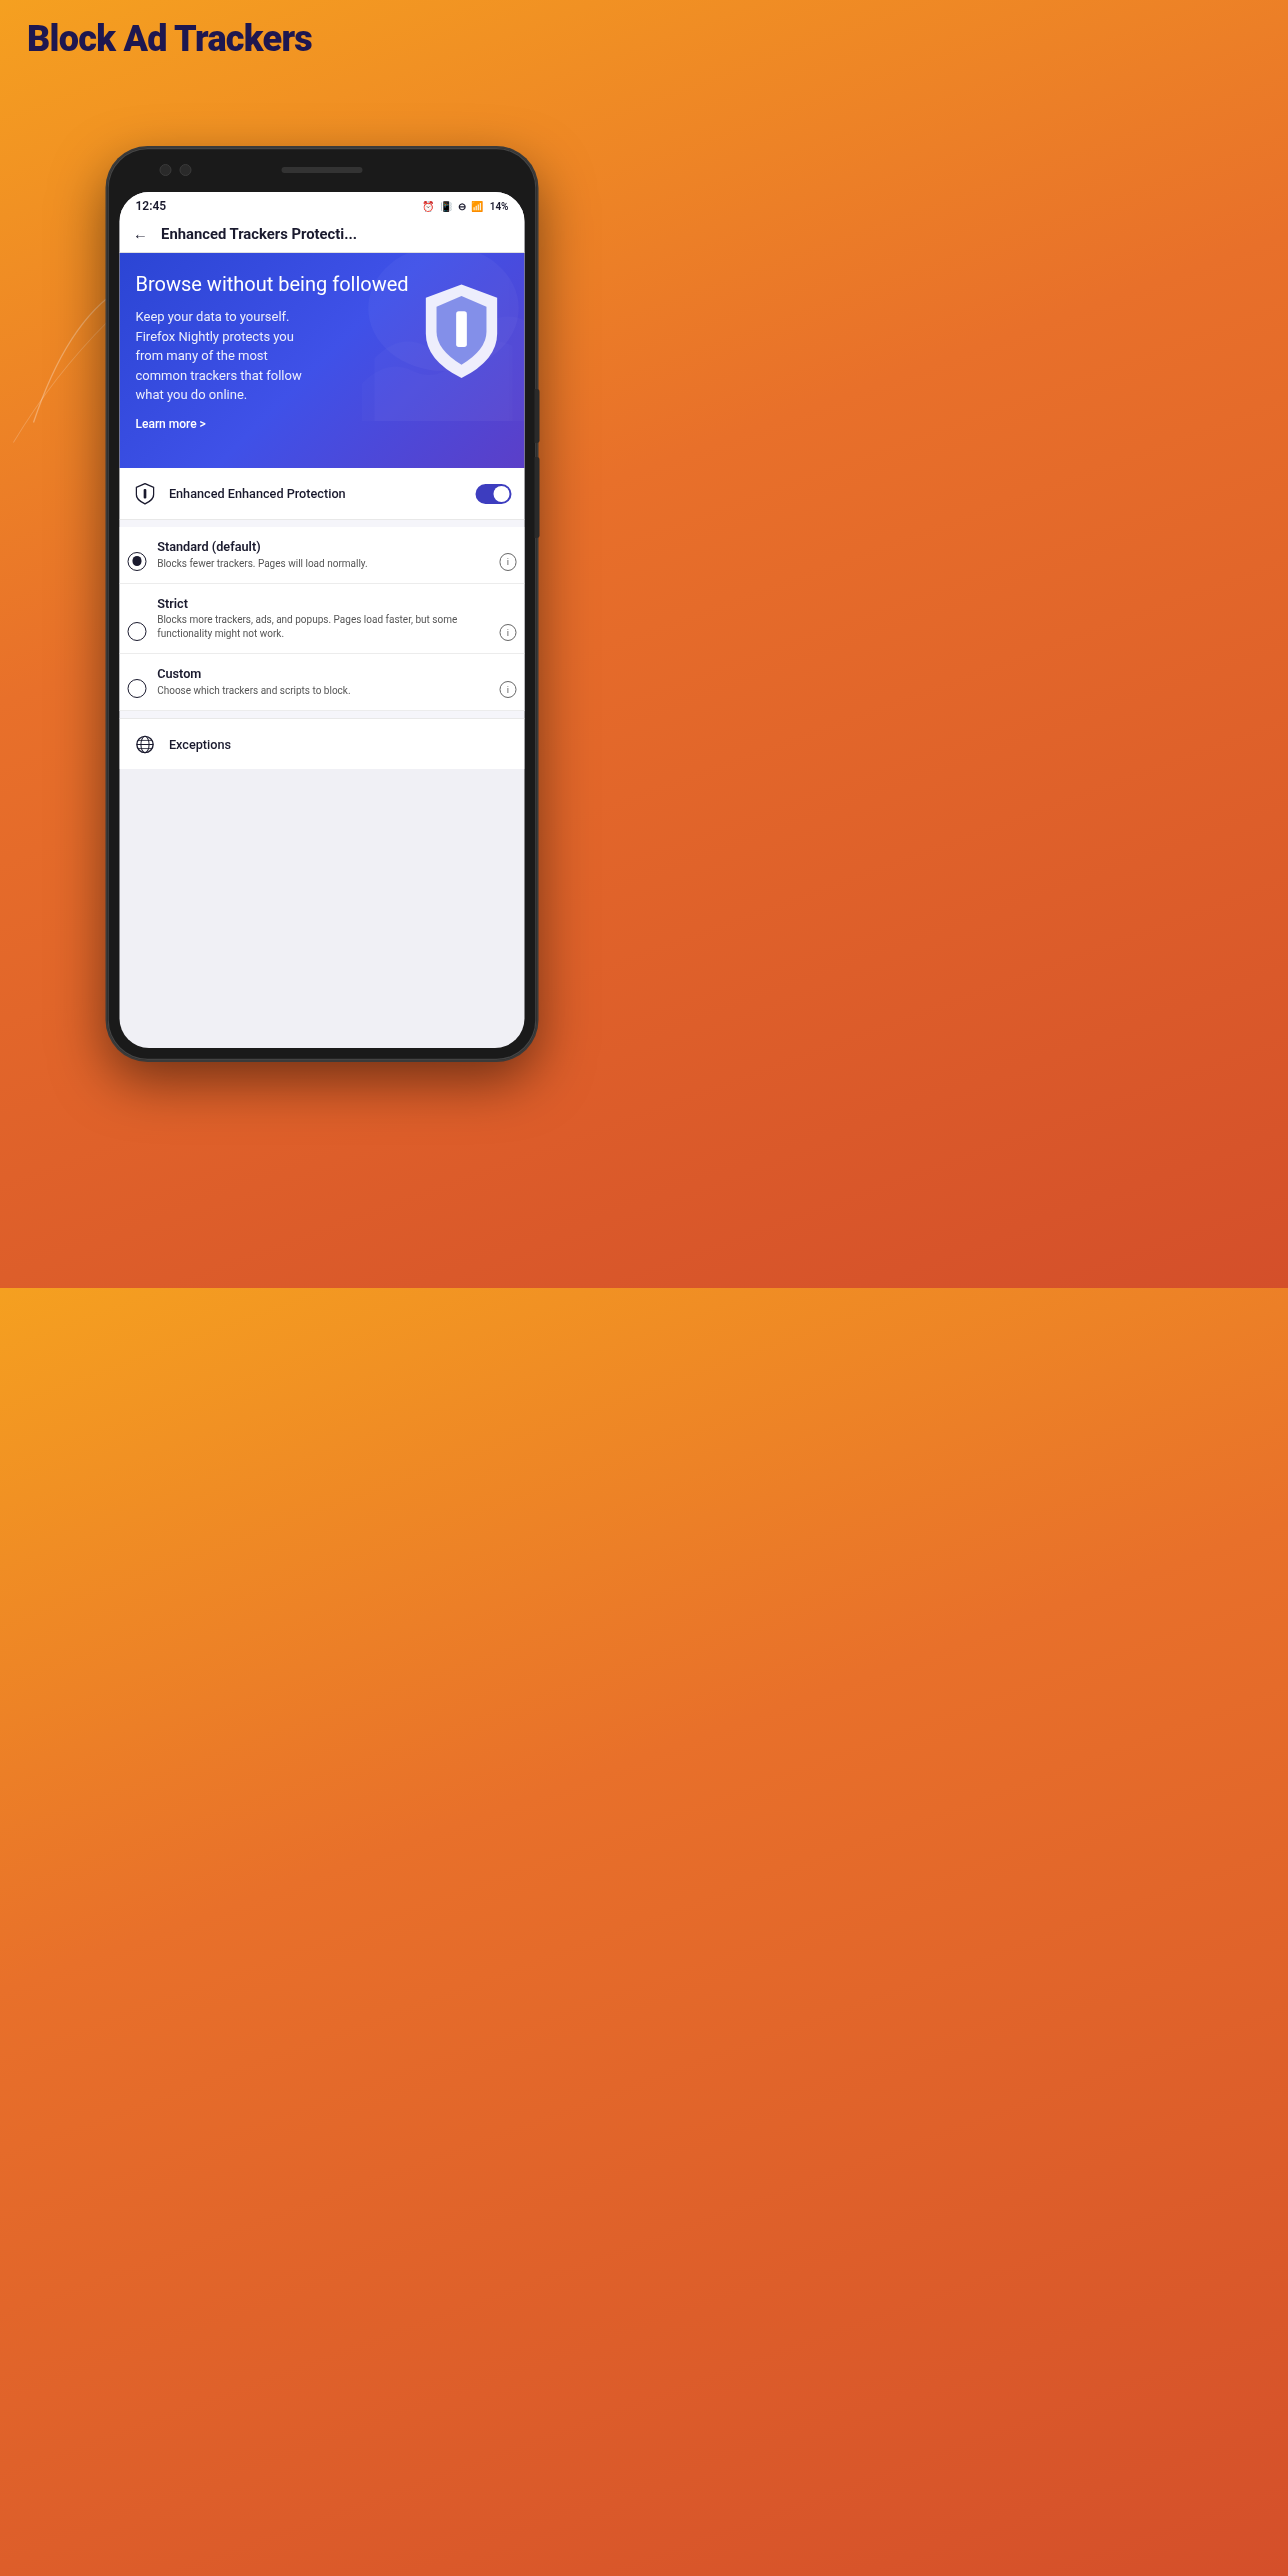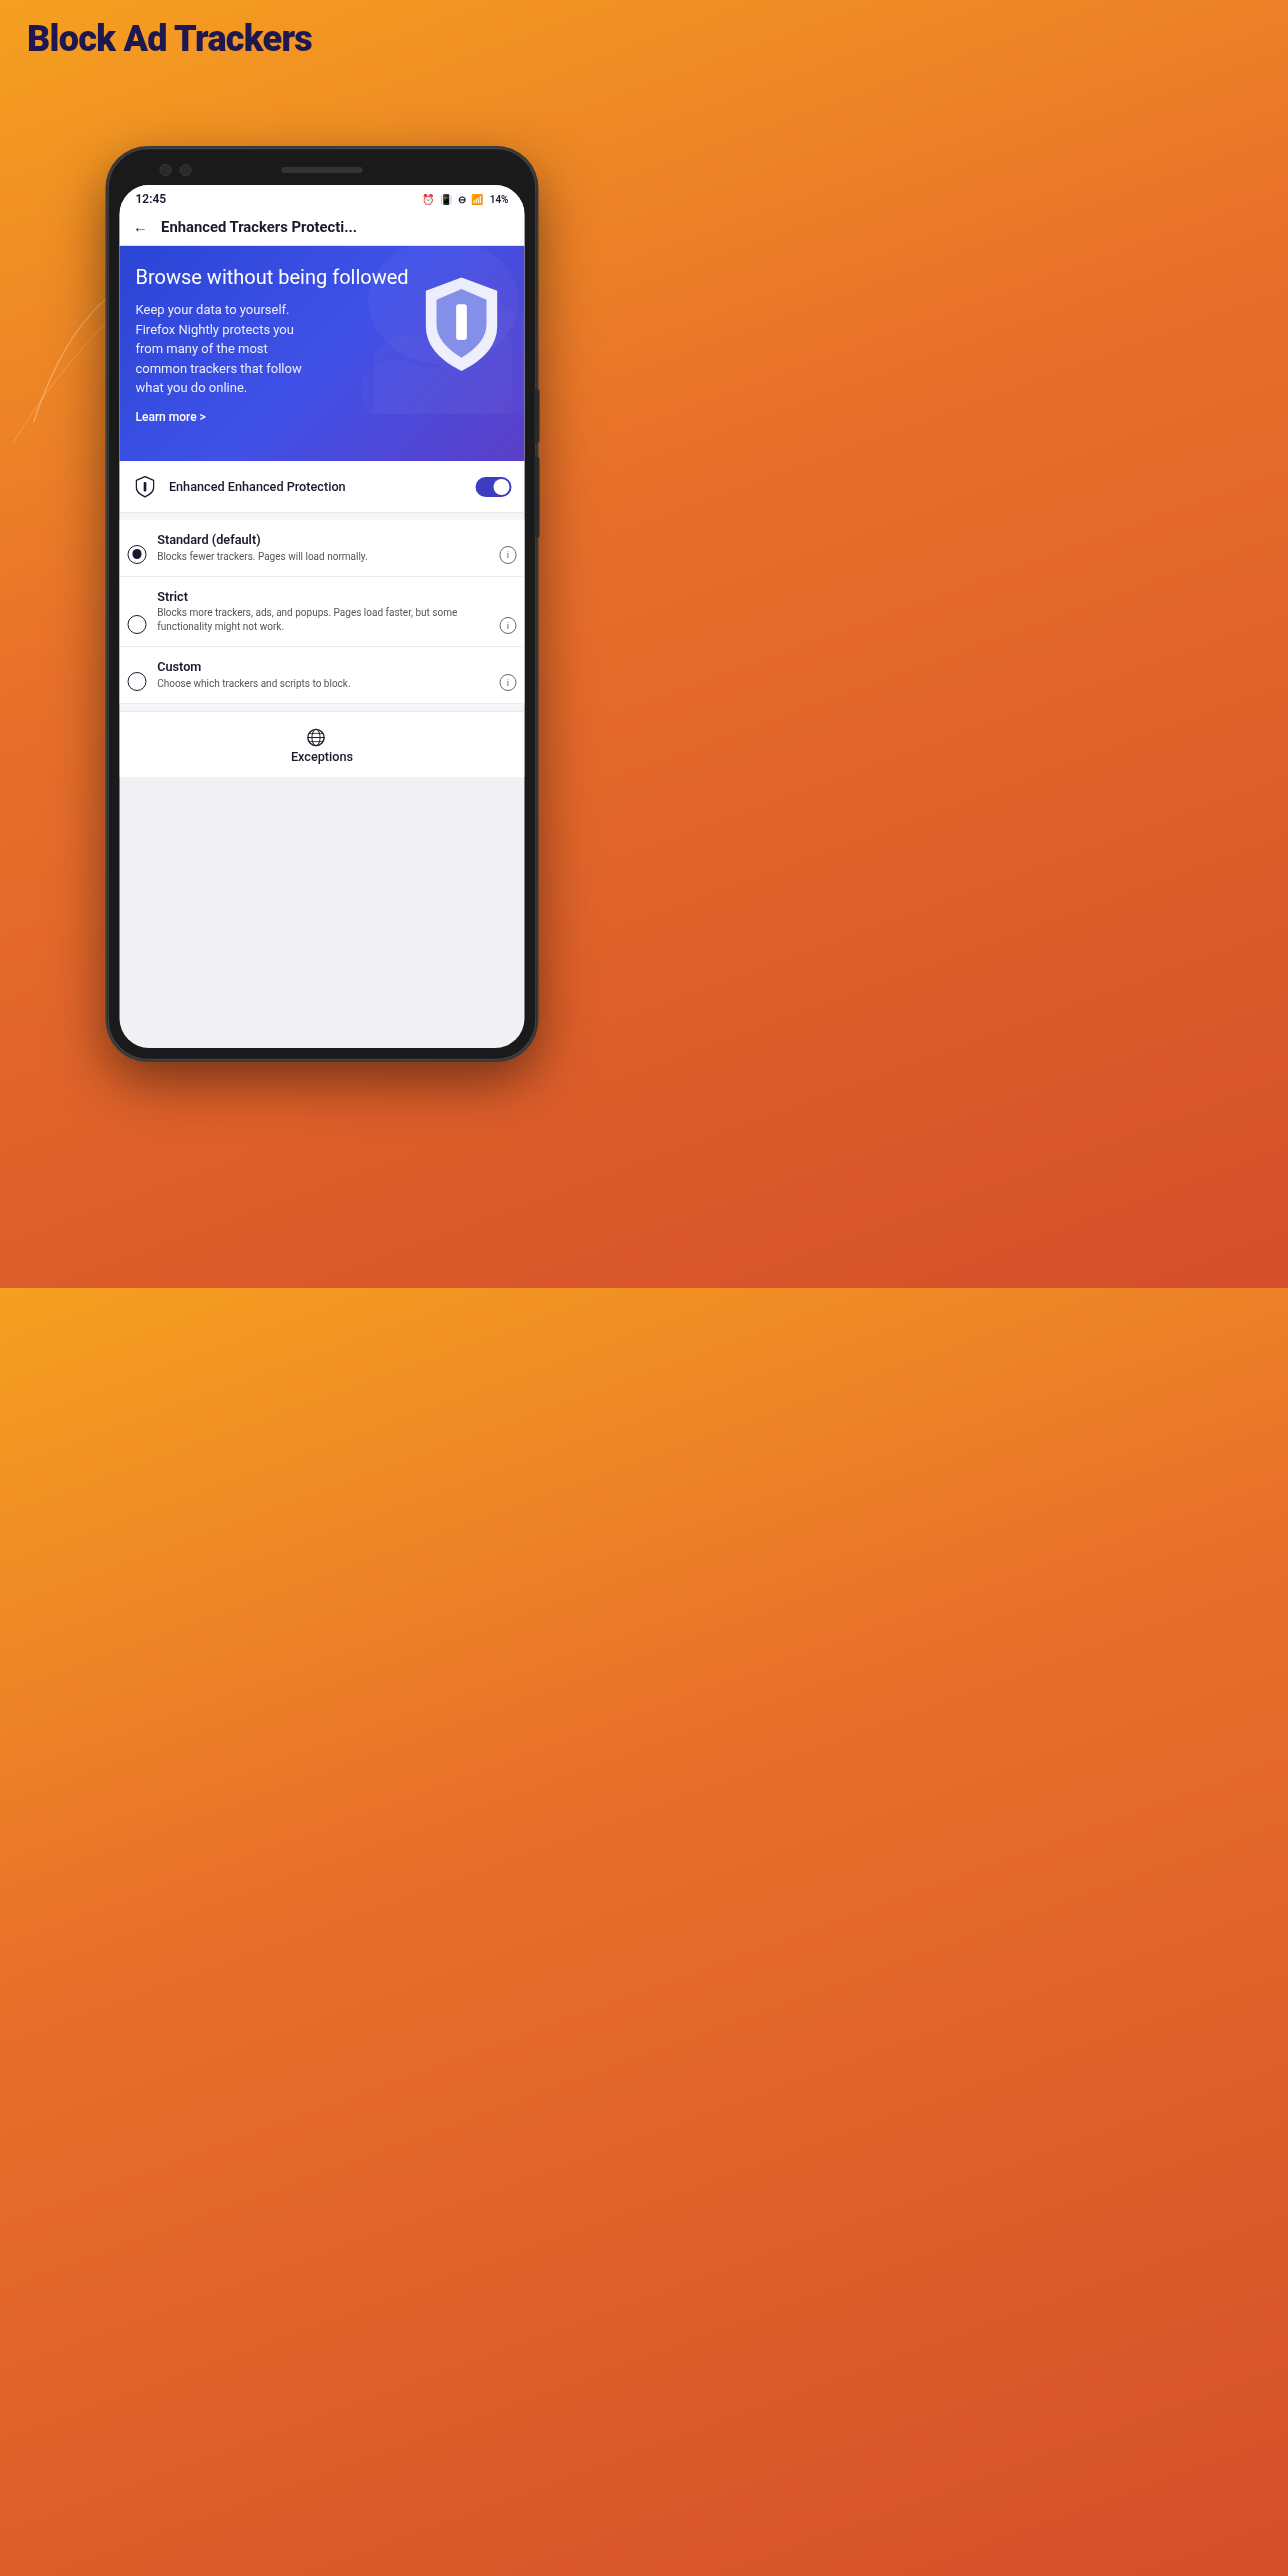--- a/index.html
+++ b/index.html
@@ -44,20 +44,21 @@
       height: 912px;
       background: #1a1a1a;
       border-radius: 40px;
       box-shadow:
         0 0 0 2px #3a3a3a,
         0 20px 54px rgba(0,0,0,0.5),
         inset 0 0 0 1.3px #444;
       padding: 12px;
       display: flex;
       flex-direction: column;
+      gap: 7px;
     }
 
     
     .phone-top-bar {
       display: flex;
       justify-content: center;
       align-items: center;
       margin-bottom: 5.4px;
       position: relative;
       height: 20px;
@@ -312,21 +313,20 @@
       flex-shrink: 0;
       cursor: pointer;
     }
 
     .exceptions-row {
       display: flex;
       align-items: center;
       padding: 13.4px 13.4px;
       background: #ffffff;
       border-top: 0.7px solid #e8e8e8;
-      flex-direction: column;
     }
     .exceptions-icon {
       width: 24px;
       height: 24px;
       margin-right: 12px;
       display: flex;
       align-items: center;
       justify-content: center;
       color: #1a1a2e;
       flex-shrink: 0;

